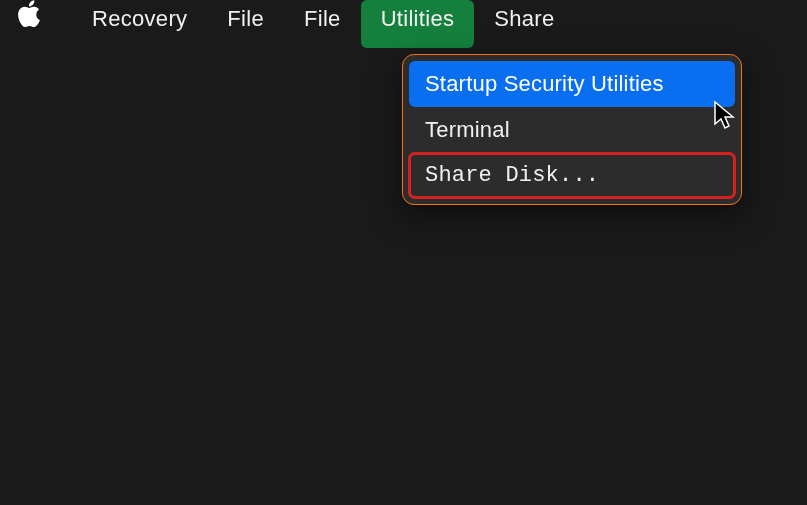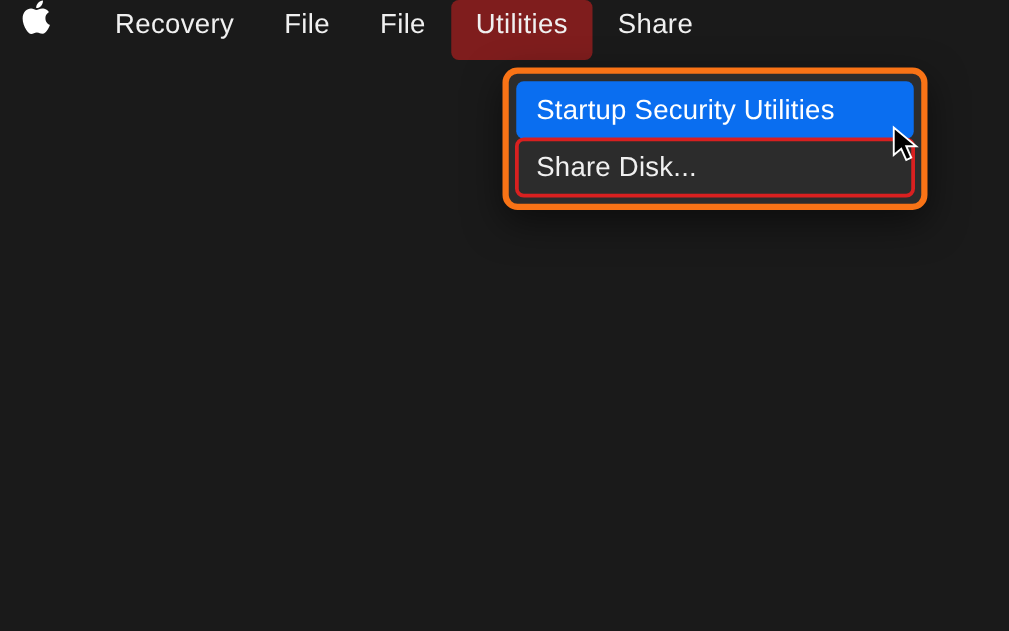--- a/index.html
+++ b/index.html
@@ -39,29 +39,29 @@
     .menu-item {
       color: #f0f0f0;
       font-size: 22px;
       font-weight: 400;
       padding: 6px 20px;
       cursor: default;
       border-radius: 6px;
       letter-spacing: 0.3px;
     }
     .menu-item.active {
-      background: #7f1d1d;
+      background: #15803d;
     }
     .dropdown {
       position: absolute;
       top: 54px;
       left: 402px;
       width: 340px;
       background: #2c2c2c;
-      border: 5px solid #f97316;
+      border: 1px solid #f97316;
       border-radius: 12px;
       box-shadow: 0 10px 30px rgba(0,0,0,0.5);
       padding: 6px;
     }
     .dropdown-item {
       color: #f0f0f0;
       font-size: 22px;
       font-weight: 400;
       padding: 10px 16px;
       border-radius: 6px;
@@ -69,20 +69,21 @@
       letter-spacing: 0.2px;
       position: relative;
     }
     .dropdown-item.highlighted {
       background: #0a6ef0;
       color: #ffffff;
     }
     .dropdown-item.boxed {
       outline: 3px solid #d92020;
       outline-offset: -2px;
+      font-family: Liberation Mono, monospace;
     }
     .cursor {
       position: absolute;
       top: 100px;
       left: 713px;
       width: 24px;
       height: 30px;
       z-index: 100;
     }
     .cursor svg {
@@ -101,20 +102,21 @@
   </div>
   <div class="menu-item">Recovery</div>
   <div class="menu-item">File</div>
   <div class="menu-item">File</div>
   <div class="menu-item active">Utilities</div>
   <div class="menu-item">Share</div>
 </div>
 
 <div class="dropdown">
   <div class="dropdown-item highlighted">Startup Security Utilities</div>
+  <div class="dropdown-item">Terminal</div>
   <div class="dropdown-item boxed">Share Disk...</div>
 </div>
 
 <div class="cursor">
   <svg viewBox="0 0 24 30">
     <path d="M2 2 L2 24 L8 19 L12 28 L16 26 L12 17 L20 17 Z" fill="#000000" stroke="#ffffff" stroke-width="1.5"></path>
   </svg>
 </div>
 
 </body></html>

